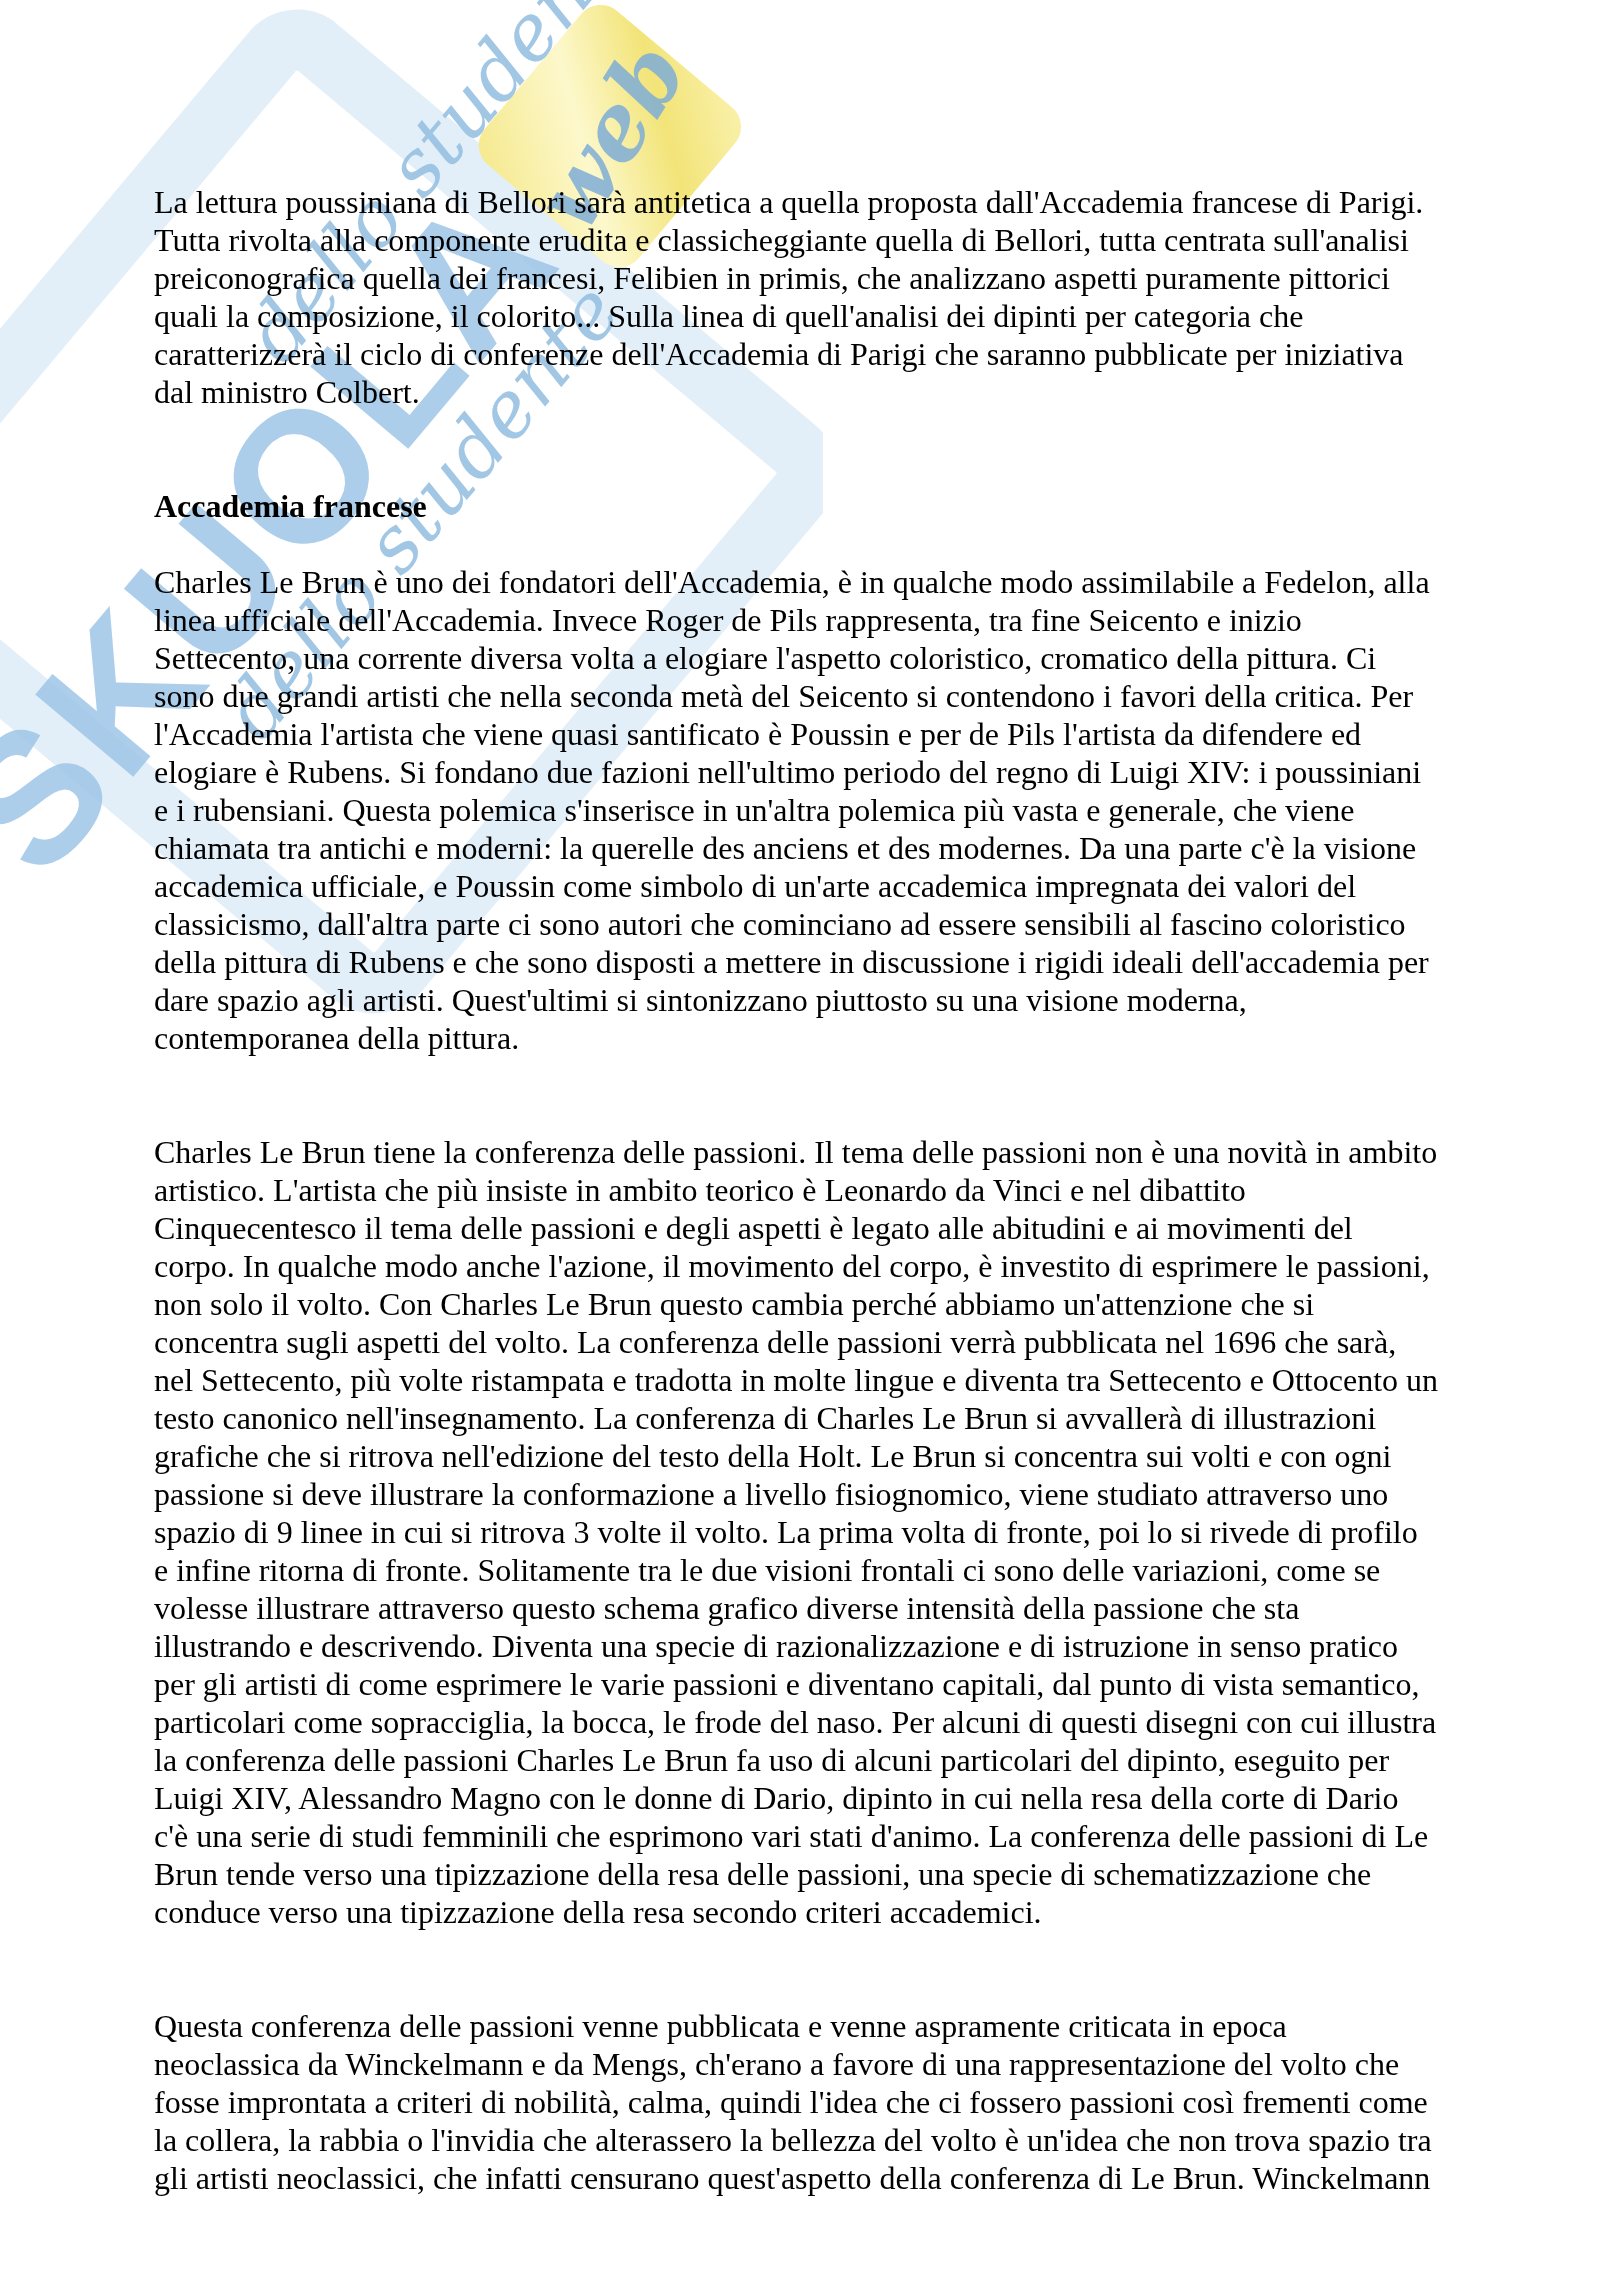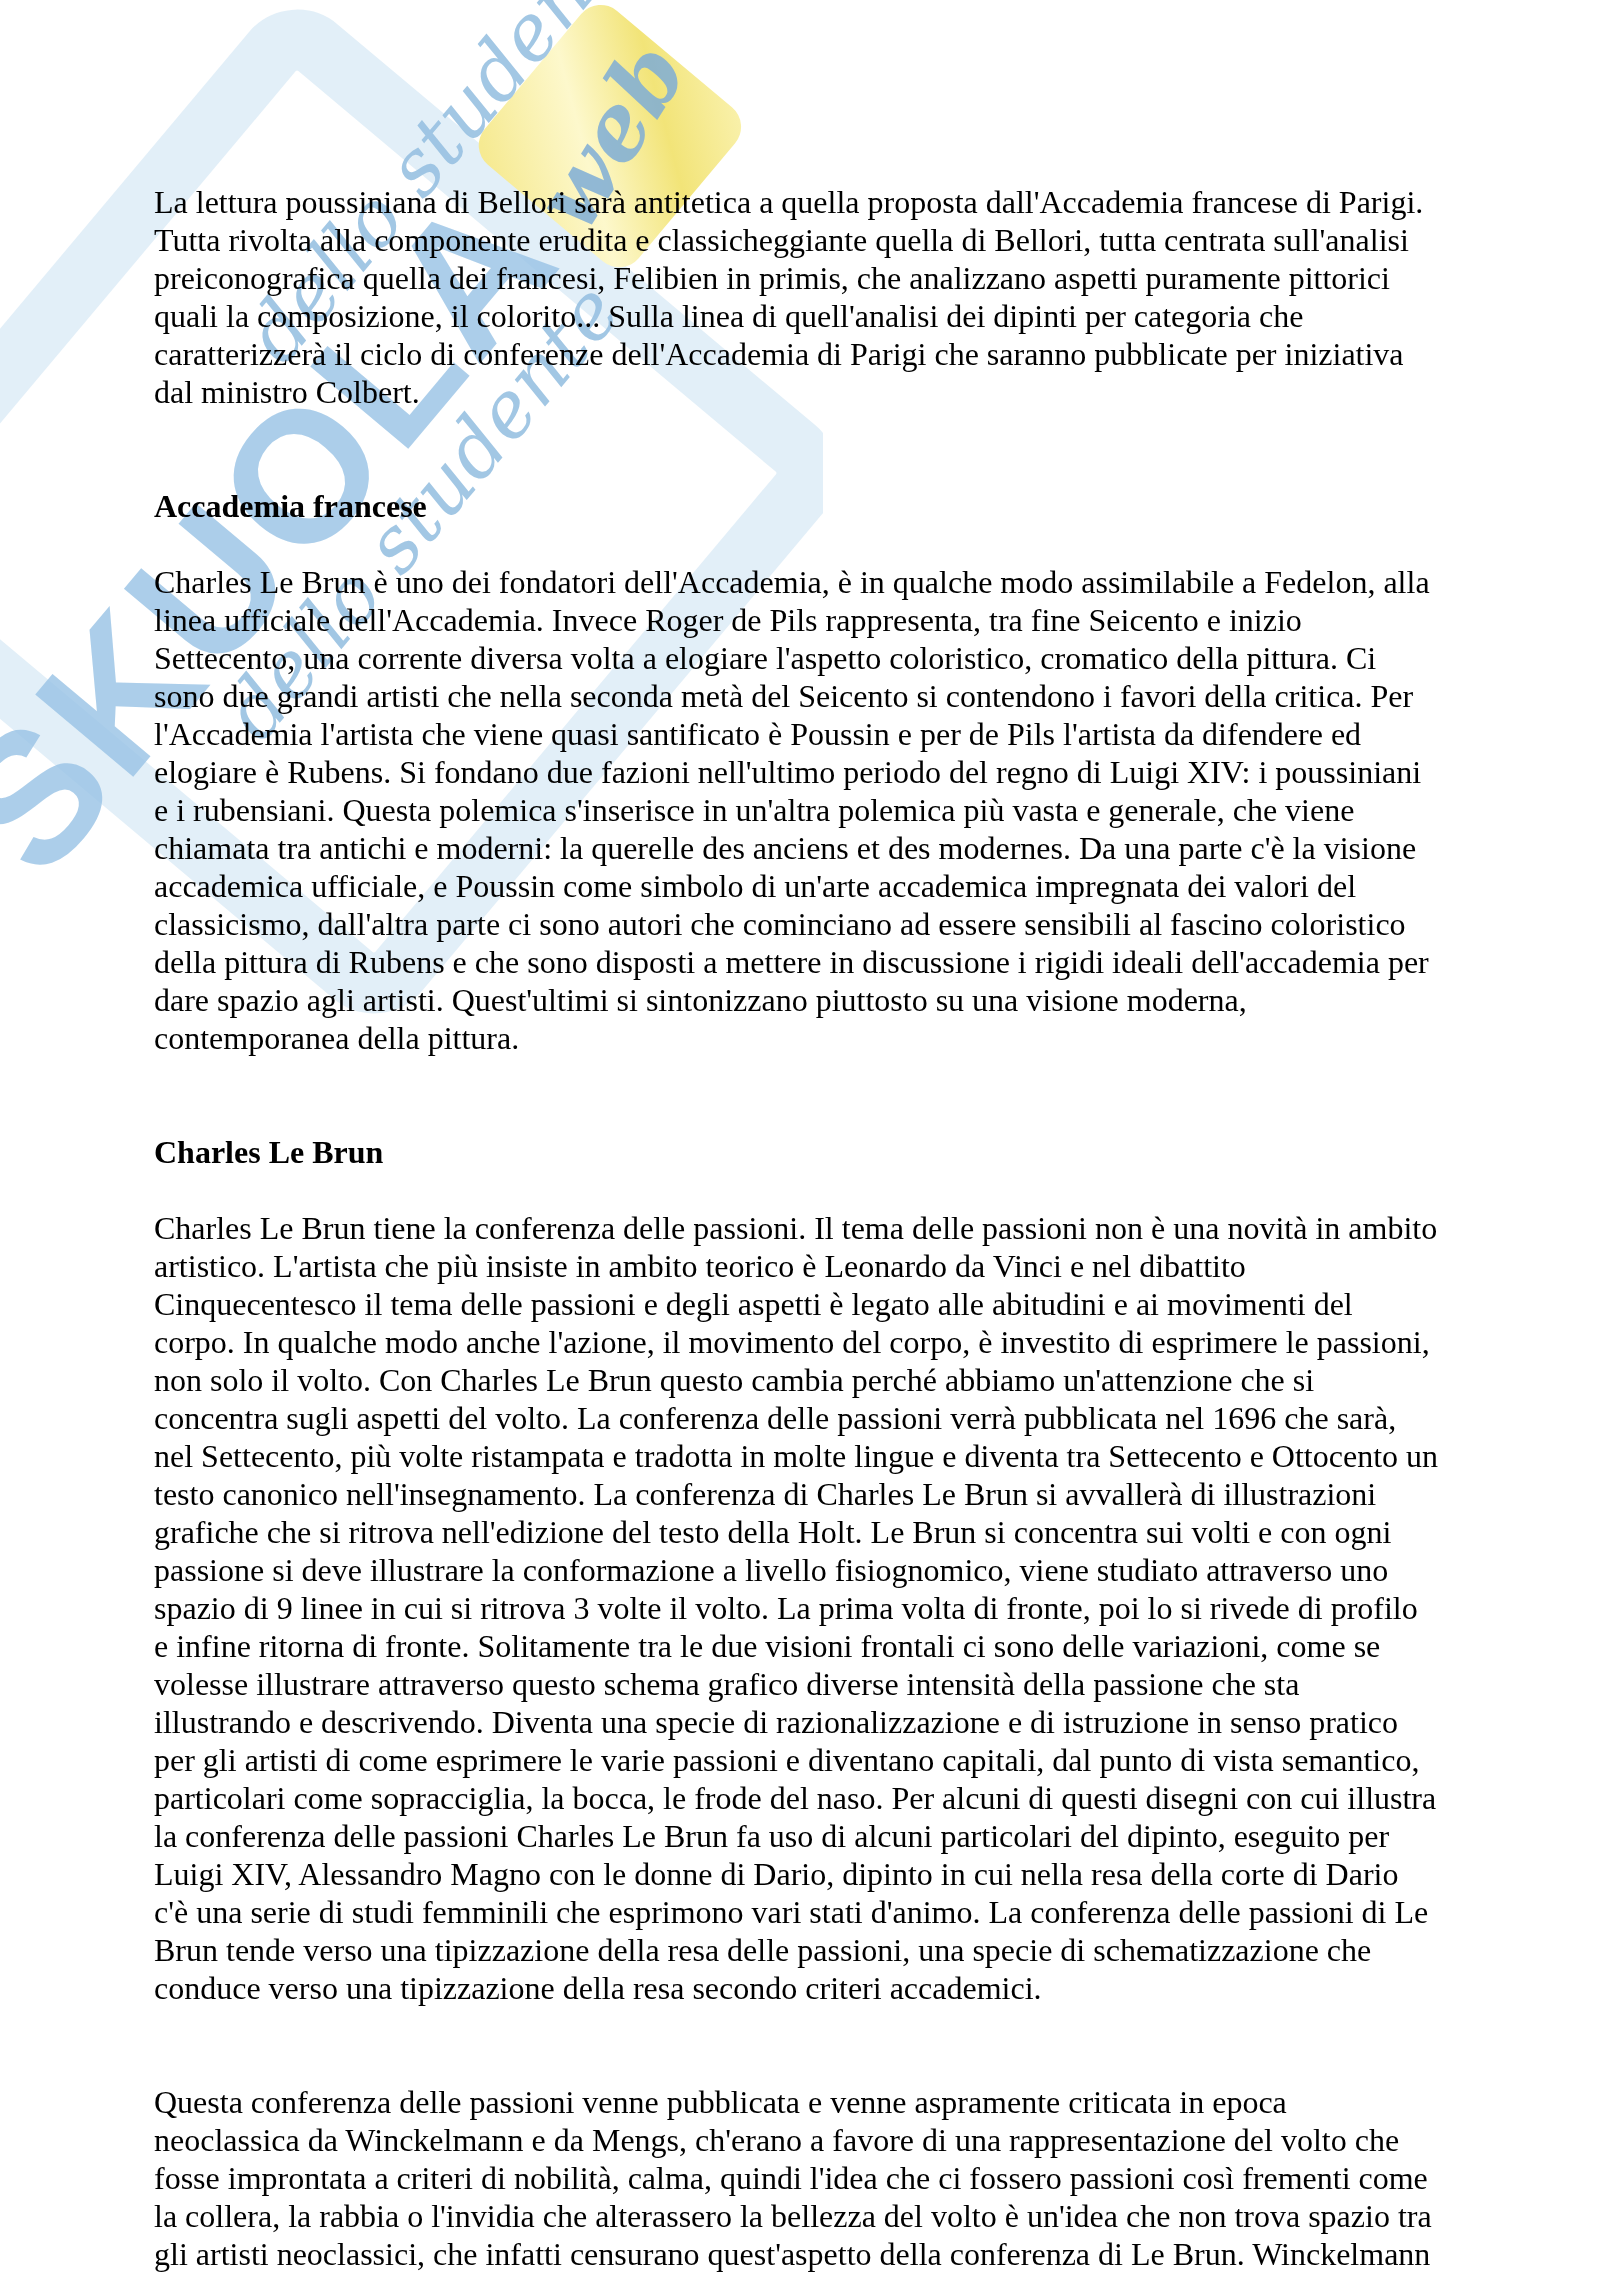--- a/index.html
+++ b/index.html
@@ -124,21 +124,20 @@
 e i rubensiani. Questa polemica s'inserisce in un'altra polemica più vasta e generale, che viene
 chiamata tra antichi e moderni: la querelle des anciens et des modernes. Da una parte c'è la visione
 accademica ufficiale, e Poussin come simbolo di un'arte accademica impregnata dei valori del
 classicismo, dall'altra parte ci sono autori che cominciano ad essere sensibili al fascino coloristico
 della pittura di Rubens e che sono disposti a mettere in discussione i rigidi ideali dell'accademia per
 dare spazio agli artisti. Quest'ultimi si sintonizzano piuttosto su una visione moderna,
 contemporanea della pittura.</span>
   </p>
 
   <p class="block">
-    <span class="para-heading">Charles Le Brun</span>
     <span>Charles Le Brun tiene la conferenza delle passioni. Il tema delle passioni non è una novità in ambito
 artistico. L'artista che più insiste in ambito teorico è Leonardo da Vinci e nel dibattito
 Cinquecentesco il tema delle passioni e degli aspetti è legato alle abitudini e ai movimenti del
 corpo. In qualche modo anche l'azione, il movimento del corpo, è investito di esprimere le passioni,
 non solo il volto. Con Charles Le Brun questo cambia perché abbiamo un'attenzione che si
 concentra sugli aspetti del volto. La conferenza delle passioni verrà pubblicata nel 1696 che sarà,
 nel Settecento, più volte ristampata e tradotta in molte lingue e diventa tra Settecento e Ottocento un
 testo canonico nell'insegnamento. La conferenza di Charles Le Brun si avvallerà di illustrazioni
 grafiche che si ritrova nell'edizione del testo della Holt. Le Brun si concentra sui volti e con ogni
 passione si deve illustrare la conformazione a livello fisiognomico, viene studiato attraverso uno

